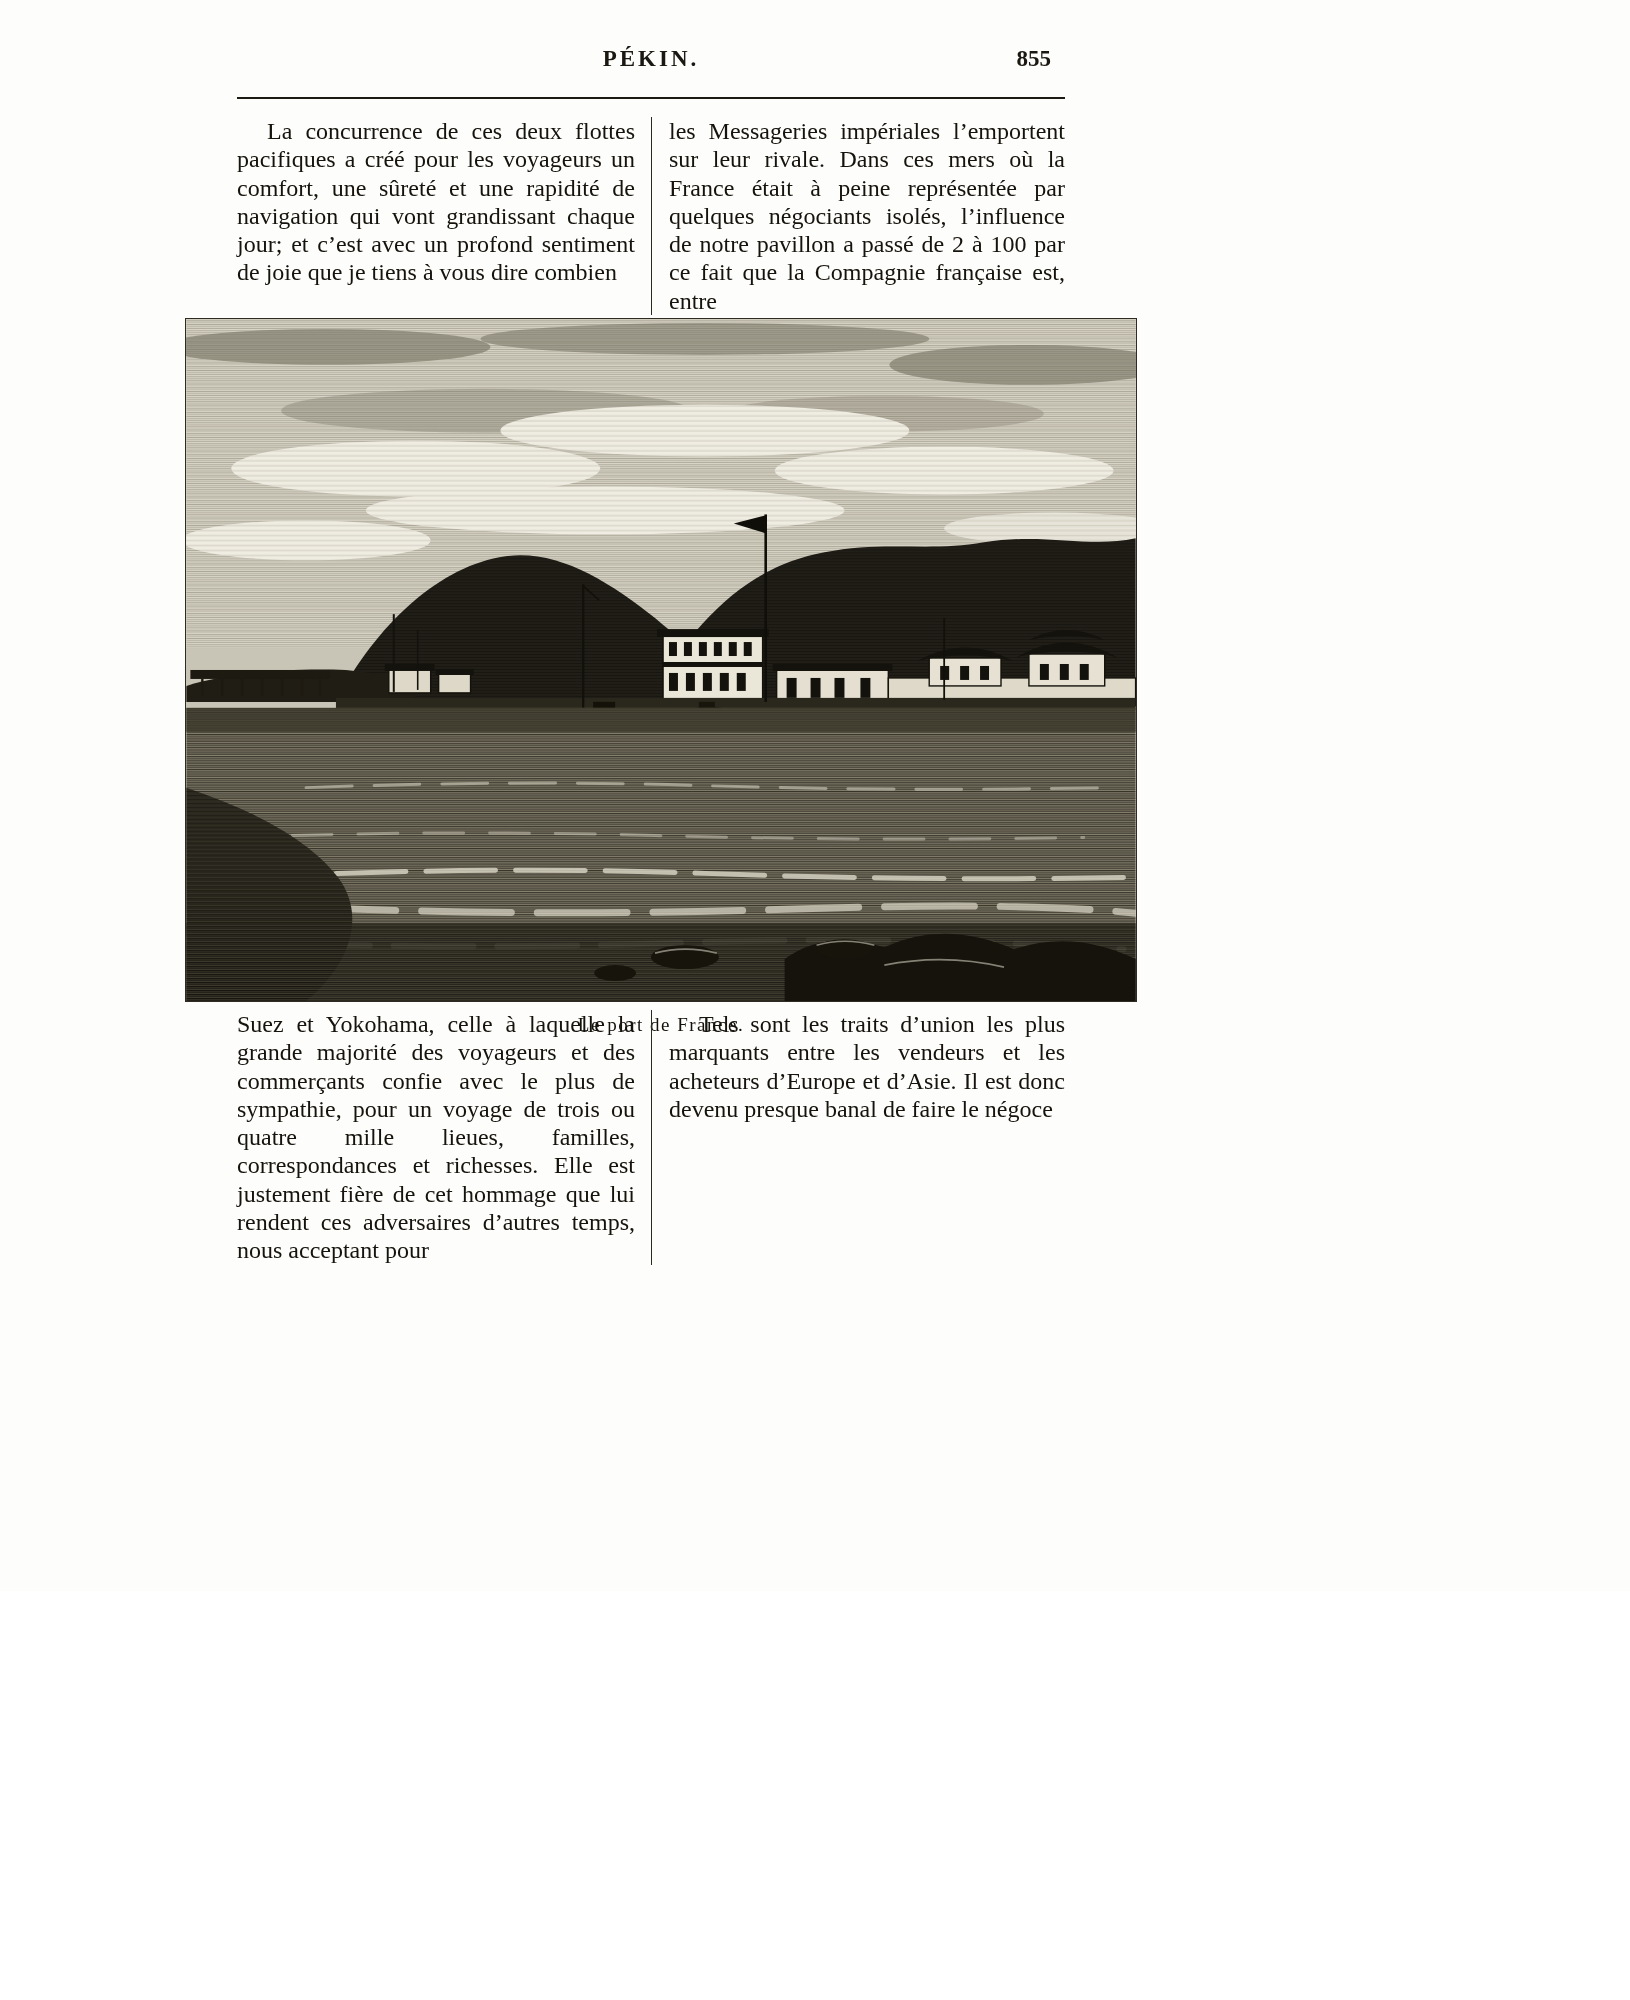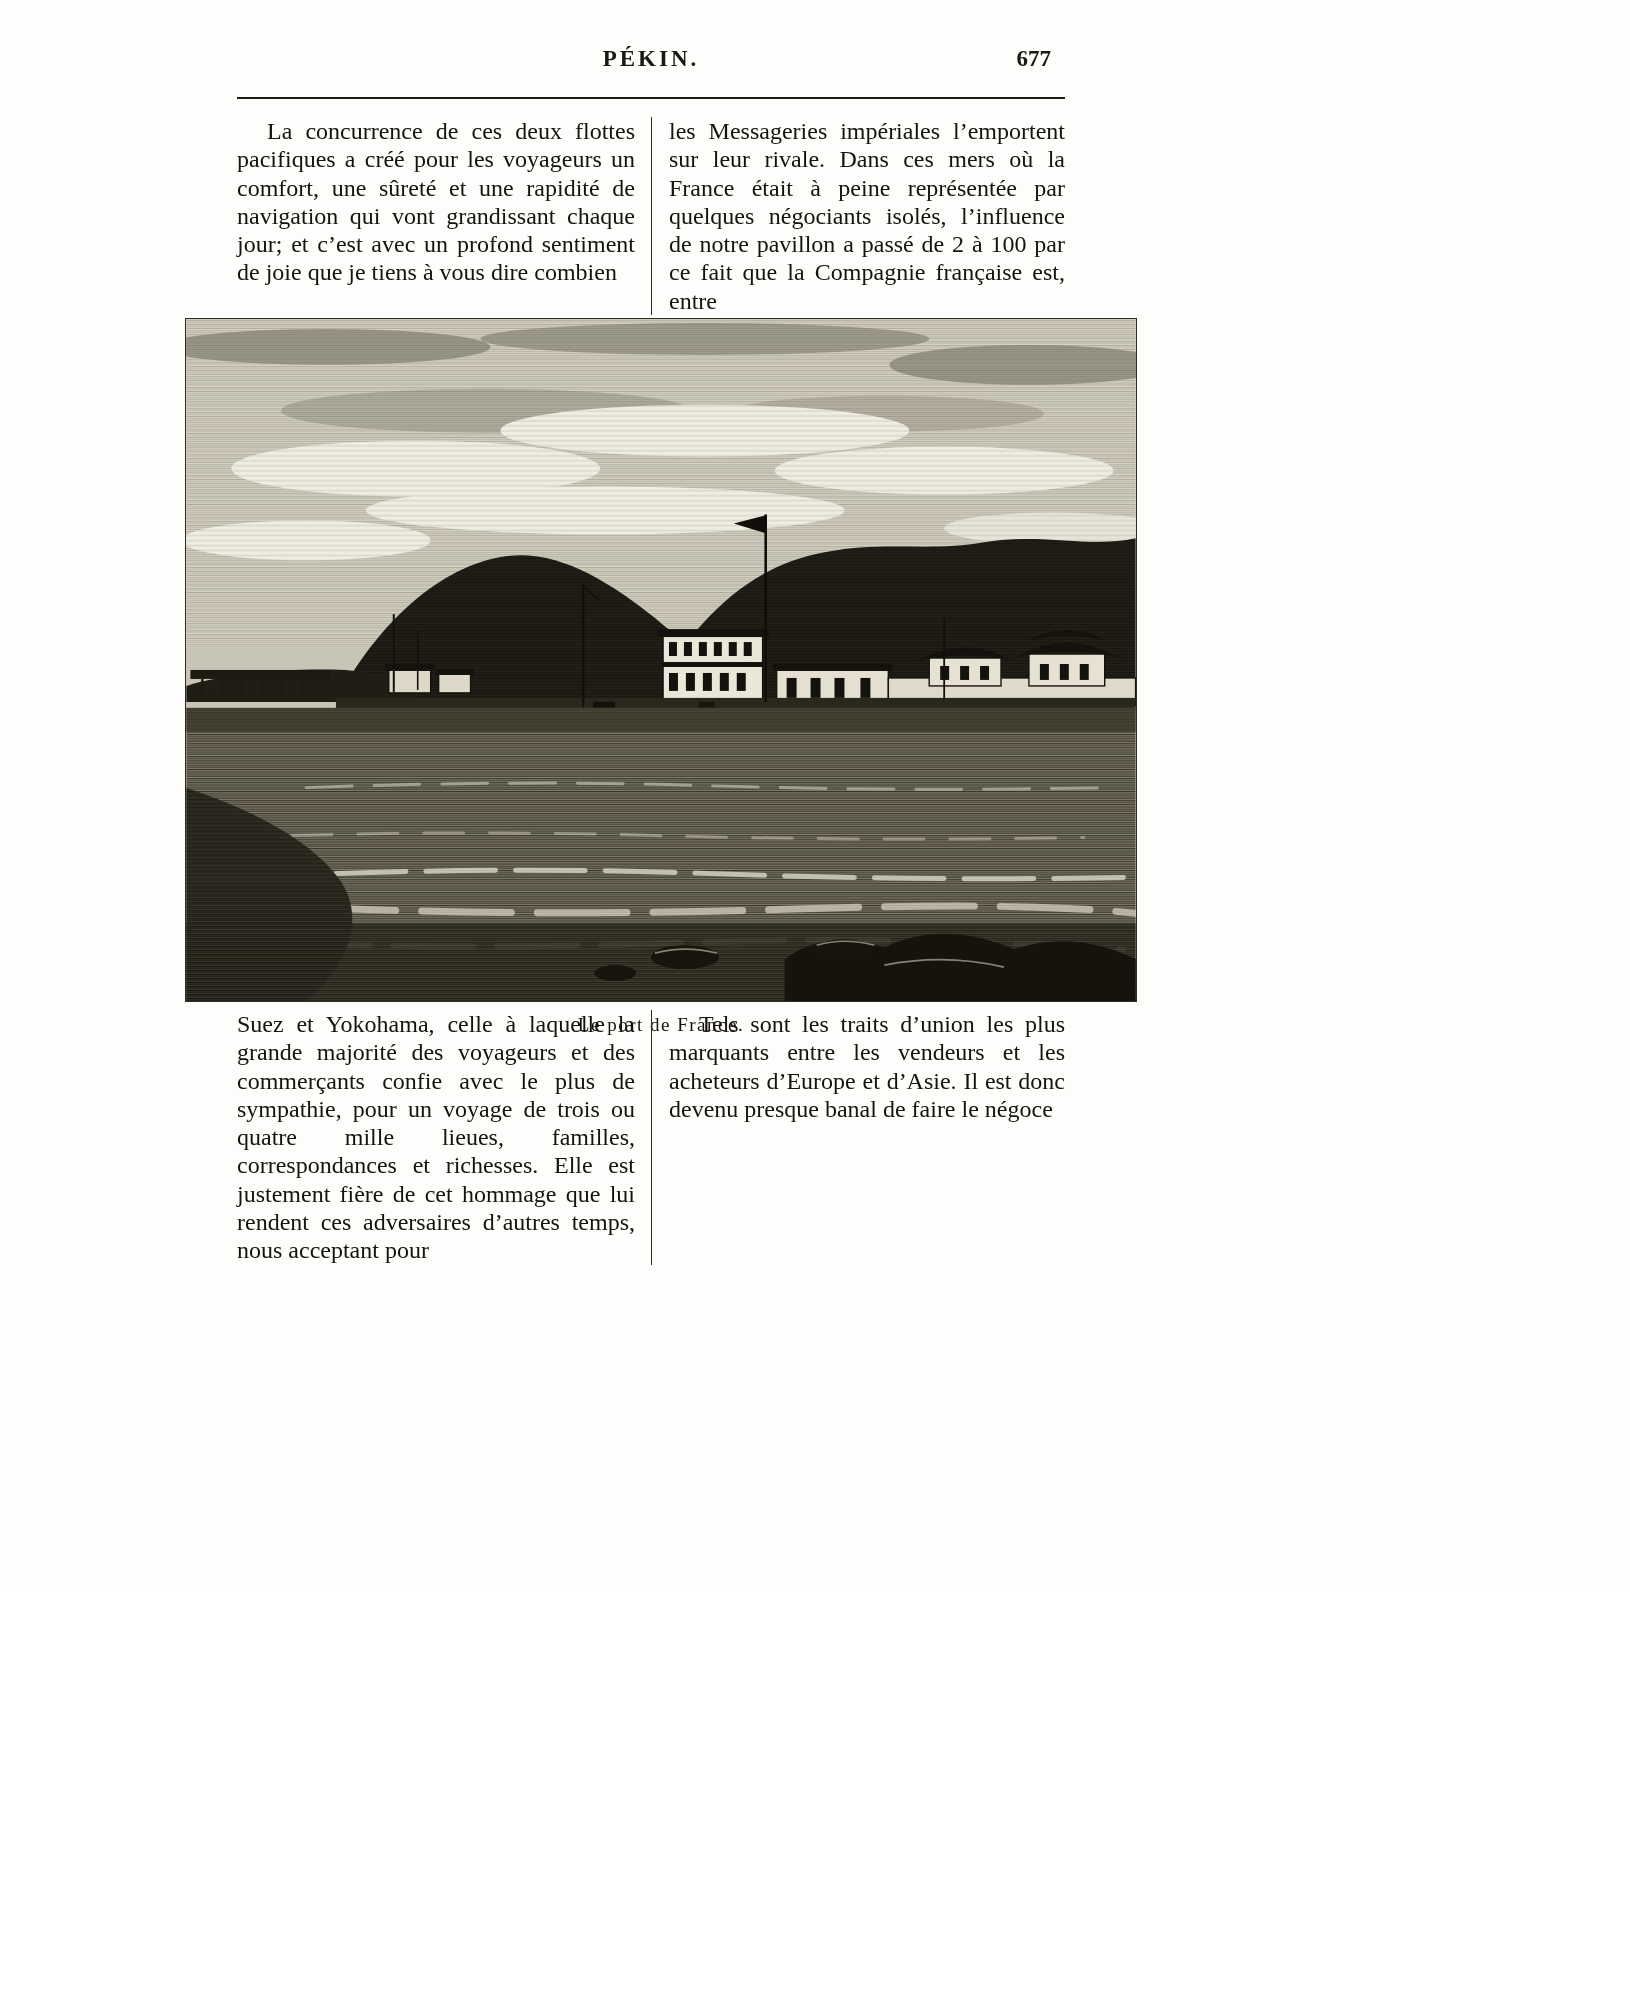--- a/index.html
+++ b/index.html
@@ -43,21 +43,21 @@
     text-align:center; font-size:19px; letter-spacing:1.5px; color:#15120b;
   }
 </style>
 </head>
 <body>
 
 <div class="page">
 
   <div class="header-strip">
     <div class="header-title">PÉKIN.</div>
-    <div class="page-number">677</div>
+    <div class="page-number">855</div>
   </div>
 
   <div class="rule"></div>
 
   <div class="cols cols-top">
     <div class="col col-left">
       <p class="indent">La concurrence de ces deux flottes pacifiques a créé pour les voyageurs un comfort, une sûreté et une rapidité de navigation qui vont grandissant chaque jour; et c’est avec un profond sentiment de joie que je tiens à vous dire combien</p>
     </div>
     <div class="col col-right">
       <p>les Messageries impériales l’emportent sur leur rivale. Dans ces mers où la France était à peine représentée par quelques négociants isolés, l’influence de notre pavillon a passé de 2 à 100 par ce fait que la Compagnie française est, entre</p>

